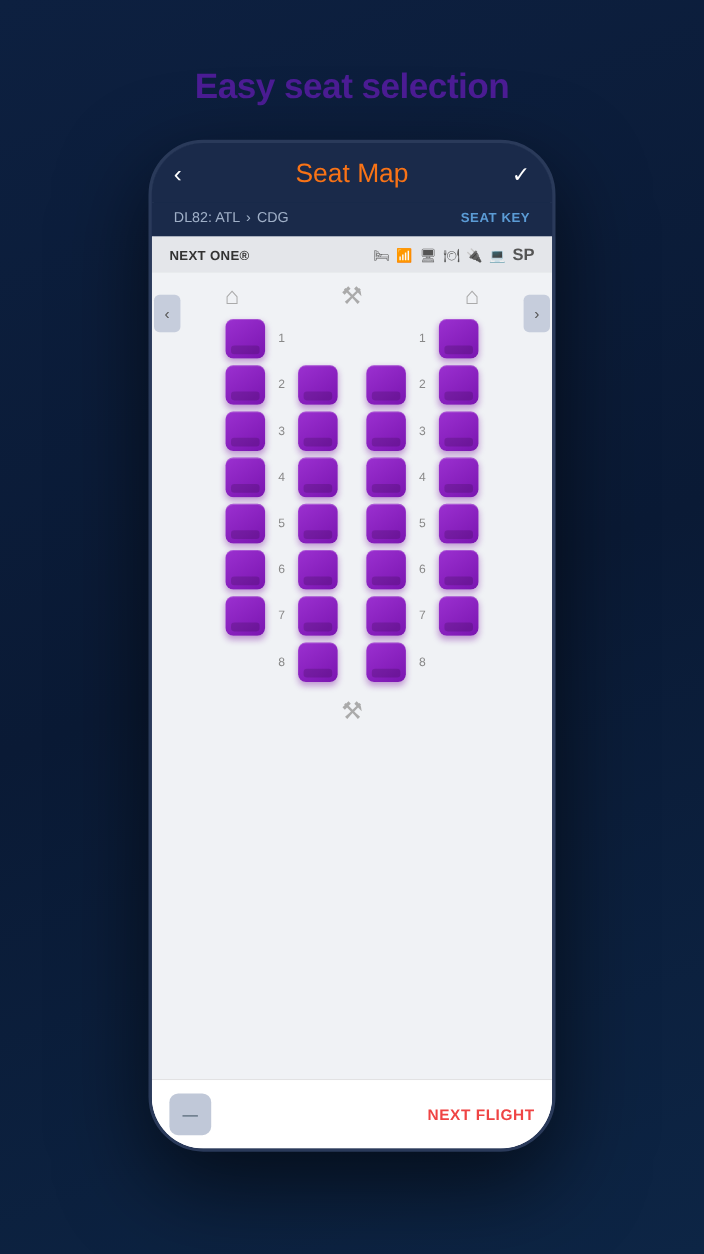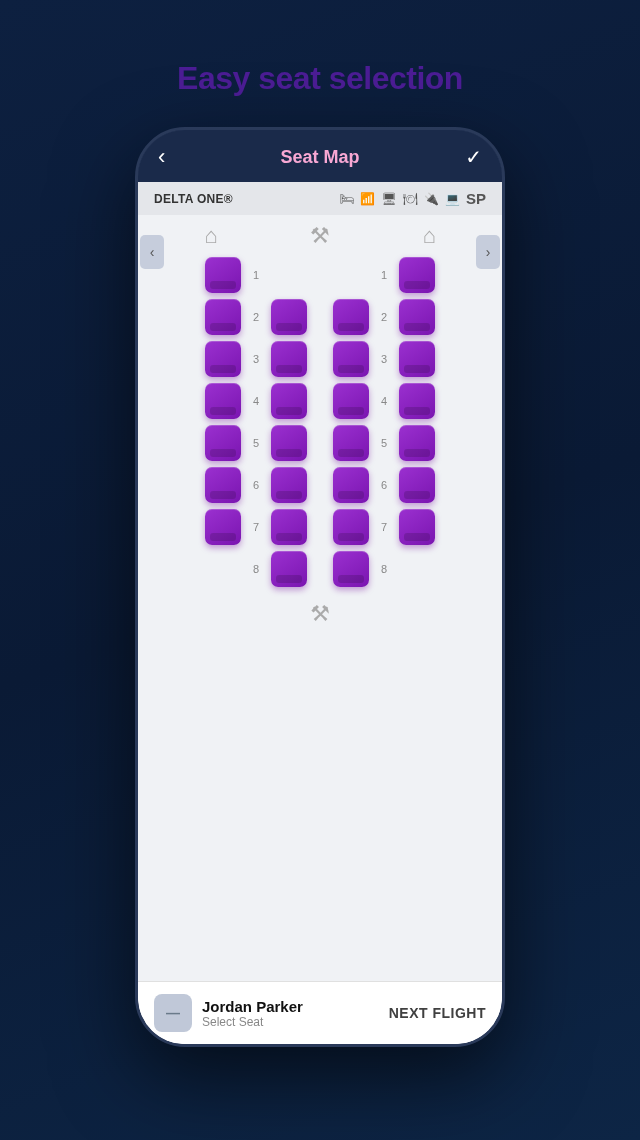--- a/index.html
+++ b/index.html
@@ -54,23 +54,23 @@
       justify-content: space-between;
       flex-shrink: 0;
     }
     .nav-back {
       color: #fff;
       font-size: 22px;
       cursor: pointer;
       width: 30px;
     }
     .nav-title {
-      color: #f9a8d4;
-      font-size: 18px;
-      font-weight: 700;
+      color: #f97316;
+      font-size: 24px;
+      font-weight: 400;
     }
     .nav-check {
       color: #fff;
       font-size: 20px;
       cursor: pointer;
       width: 30px;
       text-align: right;
     }
     
     .flight-bar {
@@ -221,21 +221,21 @@
     .passenger-name {
       font-size: 15px;
       font-weight: 700;
       color: #111;
     }
     .passenger-status {
       font-size: 12px;
       color: #888;
     }
     .next-flight-btn {
-      color: #404040;
+      color: #ef4444;
       font-size: 14px;
       font-weight: 800;
       letter-spacing: 0.5px;
       cursor: pointer;
     }
     
     .seat-map-container::-webkit-scrollbar { display: none; }
     .arrow-btn {
       width: 24px;
       height: 34px;
@@ -256,26 +256,34 @@
 <h1 class="page-title">Easy seat selection</h1>
 
 <div class="phone-frame">
 
   <div class="nav-bar">
     <span class="nav-back">‹</span>
     <span class="nav-title">Seat Map</span>
     <span class="nav-check">✓</span>
   </div>
 
+  <div class="flight-bar">
+    <span class="flight-info">
+      <span>DL82: ATL</span>
+      <span style="margin:0 2px;">›</span>
+      <span>CDG</span>
+    </span>
+    <span class="seat-key-btn">SEAT KEY</span>
+  </div>
 
   <div class="phone-screen">
     <div class="seat-map-container">
 
       <div class="class-header">
-        <span class="class-name">DELTA ONE®</span>
+        <span class="class-name">NEXT ONE®</span>
         <div class="class-icons">
           <span class="amenity-icon">🛏</span>
           <span class="amenity-icon">📶</span>
           <span class="amenity-icon">🖥</span>
           <span class="amenity-icon">🍽</span>
           <span class="amenity-icon">🔌</span>
           <span class="amenity-icon">💻</span>
           <span class="amenity-icon" style="font-size:15px;font-weight:700;color:#555;">SP</span>
         </div>
       </div>
@@ -445,21 +453,17 @@
         <div style="position:absolute;top:-400px;right:2px;">
           <div class="arrow-btn">›</div>
         </div>
       </div>
 
     </div>
 
     <div class="passenger-bar">
       <div class="passenger-info">
         <div class="passenger-avatar">—</div>
-        <div>
-          <div class="passenger-name">Jordan Parker</div>
-          <div class="passenger-status">Select Seat</div>
-        </div>
       </div>
       <div class="next-flight-btn">NEXT FLIGHT</div>
     </div>
   </div>
 </div>
 
 </body></html>

